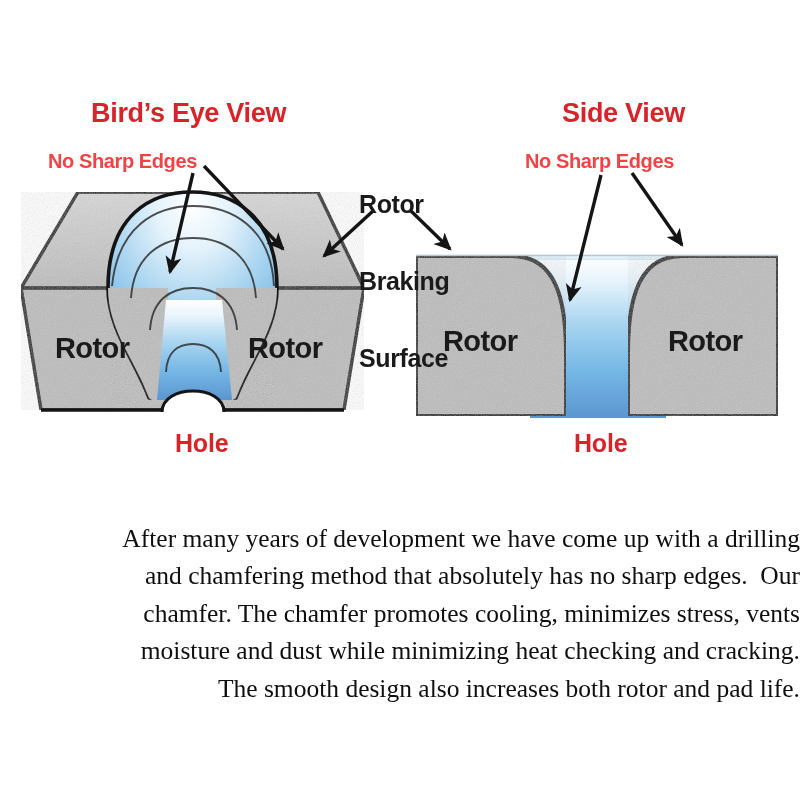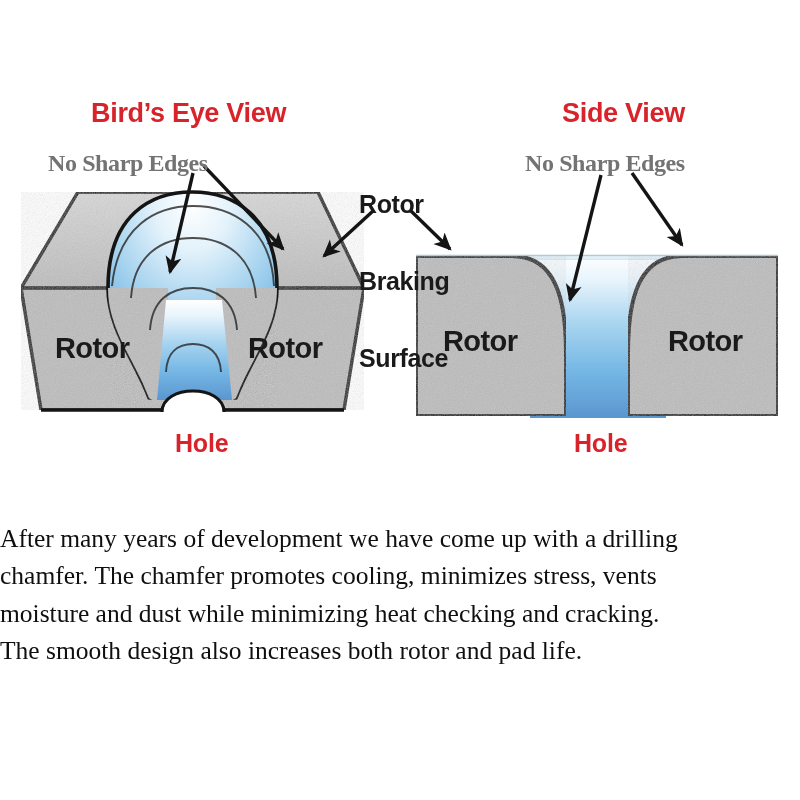--- a/index.html
+++ b/index.html
@@ -14,42 +14,41 @@
   #diagram{position:absolute;left:0;top:0;width:800px;height:470px;}
   #diagram svg{display:block;}
 
   
   .lbl{position:absolute;margin:12px;white-space:pre;line-height:1.02;}
   .red-title{
     color:#d8232a;font-weight:bold;font-size:27px;
     letter-spacing:-0.3px;
   }
   .blk-label{
-    color:#737373;font-weight:bold;font-size:24px;
+    color:#ef4444;font-weight:bold;font-size:20px;
     letter-spacing:-0.4px;
-    font-family:Liberation Serif, serif;
   }
   .blk-label-multi{
     color:#1a1a1a;font-weight:bold;font-size:25px;
     letter-spacing:-0.4px;line-height:1.03;text-align:left;
   }
   .red-small{
     color:#d8232a;font-weight:bold;font-size:25px;letter-spacing:-0.2px;text-align:center;
   }
   .rotor-word{
     position:absolute;color:#1a1a1a;font-weight:bold;font-size:29px;
     letter-spacing:-0.6px;white-space:pre;
   }
 
   
   #para{
     position:absolute;left:0;top:520px;width:800px;
     font-family:"Liberation Serif", serif;
     font-size:25.5px;line-height:1.47;color:#0f0f0f;
-    text-align:left;
+    text-align:right;
   }
   #para .pline{display:block;white-space:pre;}
 </style>
 </head>
 <body>
 
 <div id="page">
 
   <div id="diagram">
     <svg width="800" height="470" viewBox="0 0 800 470" xmlns="http://www.w3.org/2000/svg">
@@ -182,18 +181,19 @@
 
   <div class="lbl blk-label" style="left:513px;top:139px;">No Sharp Edges</div>
 
   <div class="rotor-word" style="left:443px;top:325px;">Rotor</div>
   <div class="rotor-word" style="left:668px;top:325px;">Rotor</div>
 
   <div class="lbl red-small" style="left:562px;top:419px;">Hole</div>
 
   <div id="para">
     <span class="pline">After many years of development we have come up with a drilling</span>
+    <span class="pline">and chamfering method that absolutely has no sharp edges.  Our</span>
     <span class="pline">chamfer. The chamfer promotes cooling, minimizes stress, vents</span>
     <span class="pline">moisture and dust while minimizing heat checking and cracking.</span>
     <span class="pline">The smooth design also increases both rotor and pad life.</span>
   </div>
 
 </div>
 
 </body></html>

